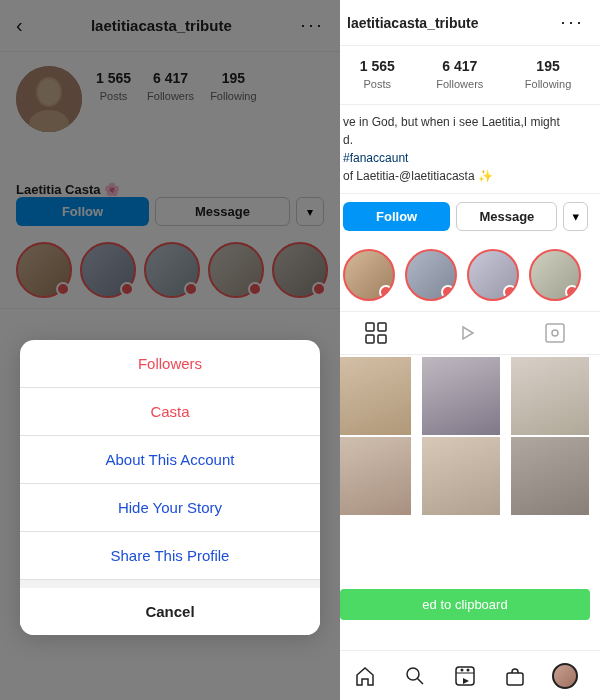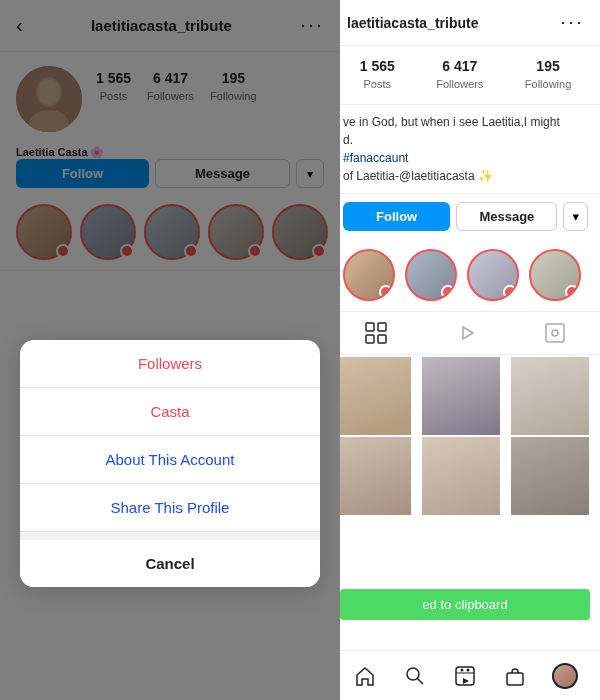--- a/index.html
+++ b/index.html
@@ -231,24 +231,25 @@
       display: flex;
       gap: 16px;
       margin-top: 4px;
     }
 
     .left-stat-item { text-align: center; }
     .left-stat-num { font-size: 14px; font-weight: 700; color: #222; display: block; }
     .left-stat-lbl { font-size: 11px; color: #666; }
 
     .left-name {
-      font-size: 11px;
+      font-size: 13px;
       font-weight: 700;
       color: #222;
       padding: 0 16px;
+      margin-top: 36px;
     }
 
     .left-bio {
       font-size: 12px;
       color: #333;
       padding: 4px 16px 10px;
       line-height: 1.5;
     }
 
     .left-bio .hashtag { color: #00376b; }
@@ -468,20 +469,21 @@
     </div>
   </div>
 </div>
 
 <div class="overlay"></div>
 
 <div class="modal">
   <div class="modal-item danger">Followers</div>
   <div class="modal-item danger">Casta</div>
   <div class="modal-item">About This Account</div>
+  <div class="modal-item">Hide Your Story</div>
   <div class="modal-item">Share This Profile</div>
   <div style="height:8px;background:#f2f2f2;"></div>
   <div class="modal-item cancel">Cancel</div>
 </div>
 
 <div class="right-panel">
   <div class="right-header">
     <span class="right-header-title">laetitiacasta_tribute</span>
     <span style="font-size:18px;letter-spacing:2px;cursor:pointer;">···</span>
   </div>

